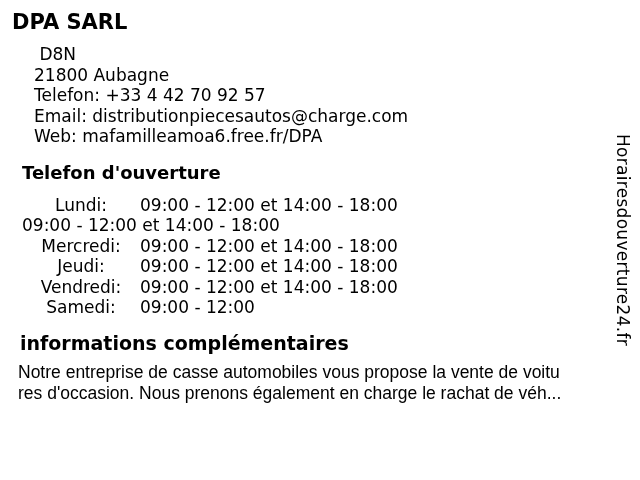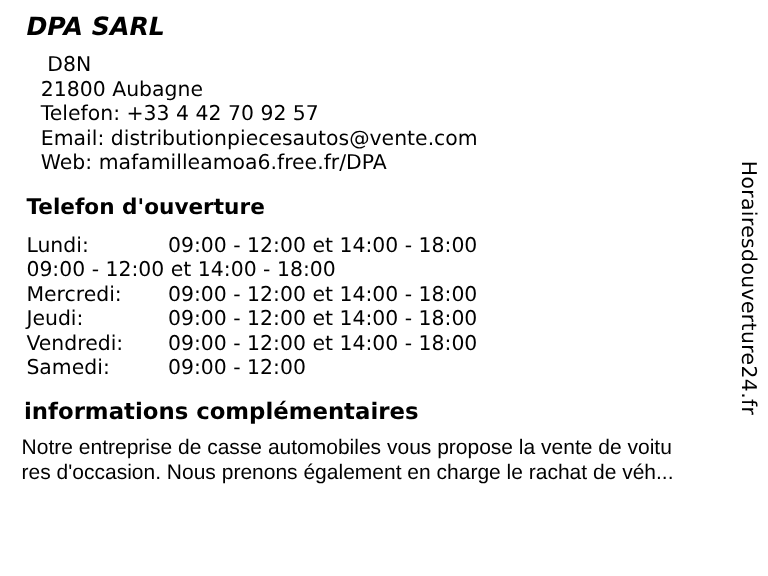--- a/index.html
+++ b/index.html
@@ -6,25 +6,24 @@
   html, body { width: 640px; height: 480px; }
   body {
     background: #ffffff;
     color: #000000;
     font-family: "DejaVu Sans", sans-serif;
     overflow: hidden;
   }
   .page { position: relative; width: 640px; height: 480px; }
 
   .biz-name {
-    padding: 9px 0 0 22px;
+    padding: 9px 0 0 12px;
     font-size: 21px;
     font-weight: bold;
     line-height: 26px;
-    font-style: italic;
   }
 
   .address {
     margin: 9px 0 0 34px;
     font-size: 17px;
     line-height: 20.5px;
   }
   .addr-line { white-space: pre-wrap; }
 
   .hours-title {
@@ -32,21 +31,21 @@
     font-size: 18px;
     font-weight: bold;
     line-height: 22px;
   }
   .hours-table {
     margin: 11px 0 0 22px;
     font-size: 17px;
     line-height: 20.5px;
   }
   .hours-row { display: flex; }
-  .hours-day { flex: 0 0 118px; width: 118px; }
+  .hours-day { flex: 0 0 118px; width: 118px; text-align: center; }
   .hours-times { flex: 1; white-space: pre-wrap; }
 
   .info-title {
     margin: 14px 0 0 20px;
     font-size: 19px;
     font-weight: bold;
     line-height: 23px;
   }
   .info-text {
     margin: 7px 6px 0 18px;
@@ -72,21 +71,21 @@
 <body>
 
 <div class="page">
 
   <h1 class="biz-name">DPA SARL</h1>
 
   <div class="address">
     <div class="addr-line"> D8N</div>
     <div class="addr-line">21800 Aubagne</div>
     <div class="addr-line"><span>Telefon:</span> <span>+33 4 42 70 92 57</span></div>
-    <div class="addr-line"><span>Email:</span> <span>distributionpiecesautos@vente.com</span></div>
+    <div class="addr-line"><span>Email:</span> <span>distributionpiecesautos@charge.com</span></div>
     <div class="addr-line"><span>Web:</span> <span>mafamilleamoa6.free.fr/DPA</span></div>
   </div>
 
   <h2 class="hours-title">Telefon d'ouverture</h2>
 
   <div class="hours-table">
     <div class="hours-row">
       <span class="hours-day">Lundi:</span>
       <span class="hours-times">09:00 - 12:00 et 14:00 - 18:00</span>
     </div>

